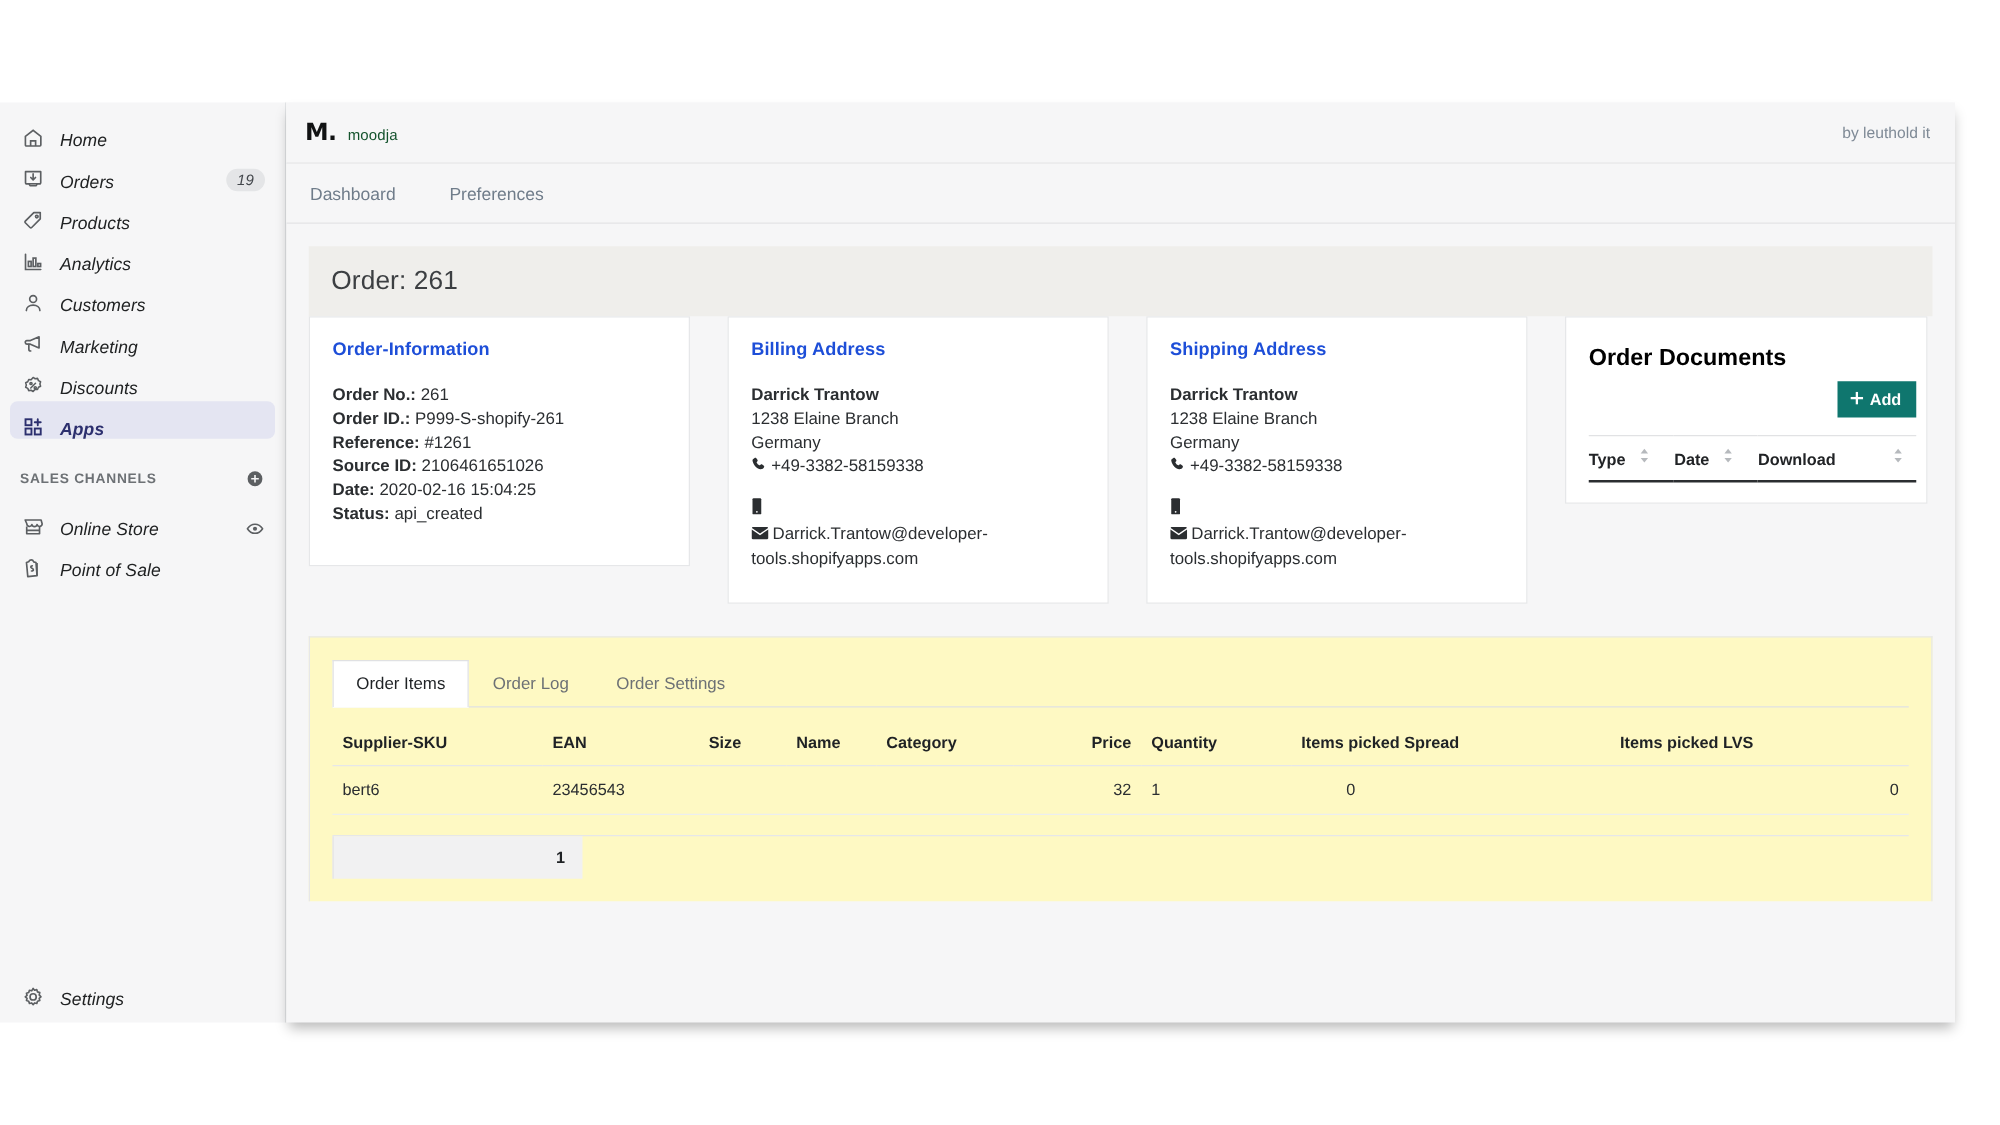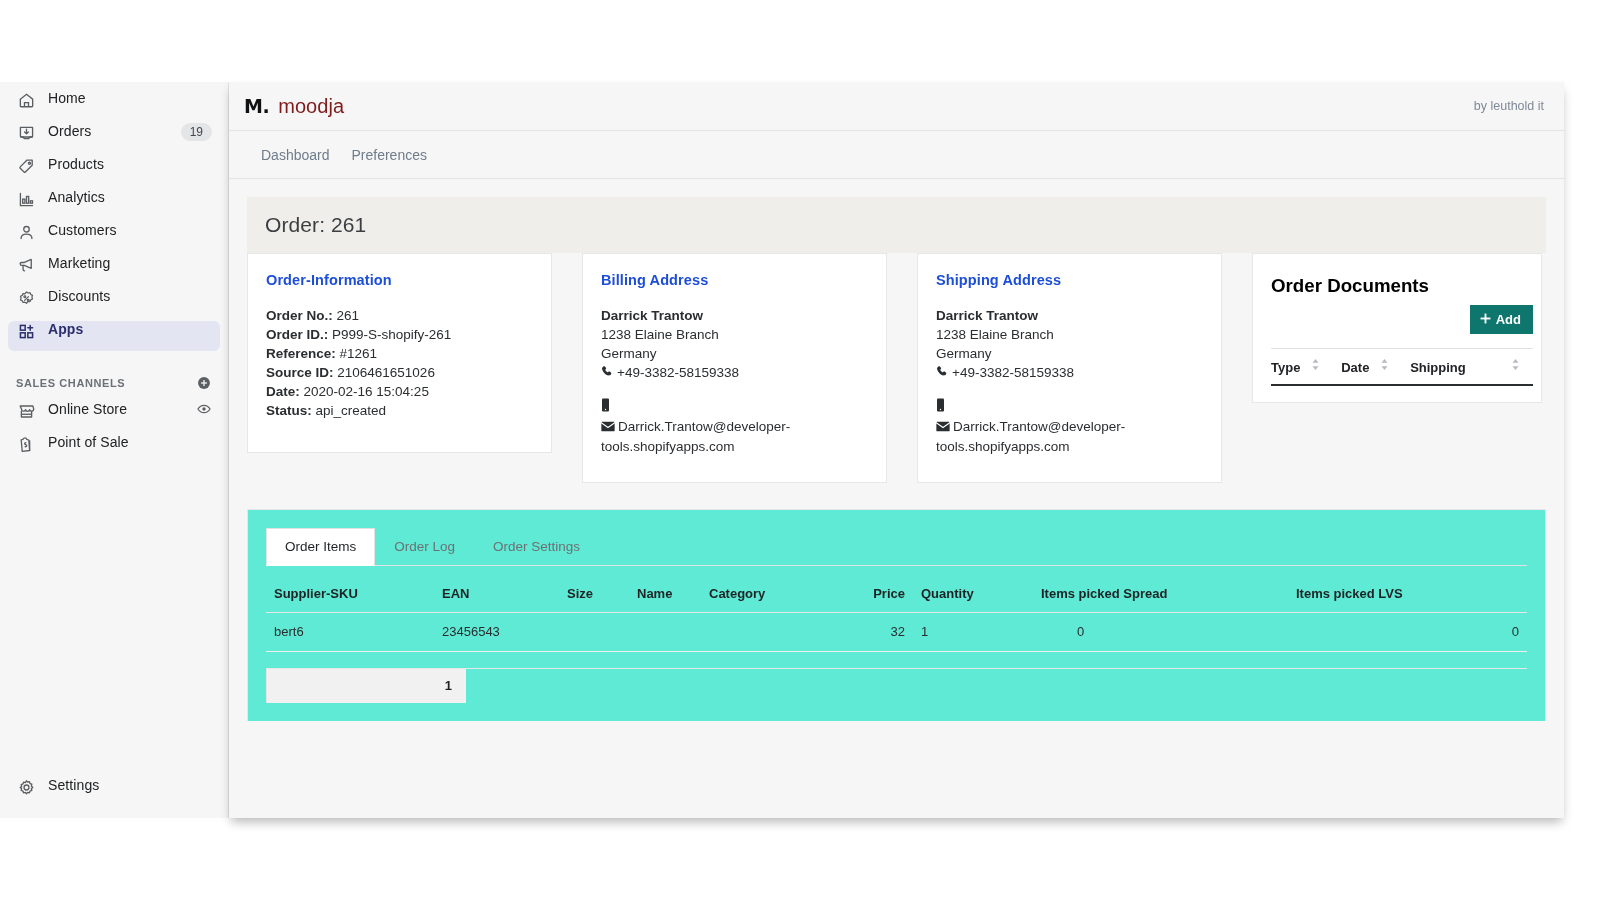--- a/index.html
+++ b/index.html
@@ -21,27 +21,28 @@
   #sidebar {
     position: absolute;
     left: 0; top: 82px;
     width: 229px; height: 736px;
     background: #f6f6f7;
     border-right: 1px solid #e1e3e5;
     padding-top: 8px;
   }
   .nav-item {
     display: flex;
-    align-items: flex-start;
+    align-items: flex-end;
     height: 30px;
     margin: 0 8px 3px 8px;
     padding: 0 8px;
     border-radius: 6px;
     cursor: pointer;
     position: relative;
+    font-style: italic;
   }
   .nav-item .ico {
     width: 20px; height: 20px;
     margin-right: 12px;
     flex: 0 0 20px;
     display: flex; align-items: center; justify-content: center;
     color: #5c5f62;
   }
   .nav-item .lbl {
     font-size: 14px;
@@ -107,37 +108,37 @@
     gap: 9px;
   }
   .brand-mark {
     font-size: 19px;
     font-weight: 700;
     color: #111213;
     letter-spacing: -.5px;
     font-family: "DejaVu Sans", sans-serif;
   }
   .brand-name {
-    font-size: 20px;
-    color: #7f1d1d;
+    font-size: 12px;
+    color: #14532d;
     letter-spacing: .1px;
   }
   .by-line {
     margin-left: auto;
     font-size: 12.5px;
     color: #7f8a96;
   }
   #app-tabs {
     height: 48px;
     background: #f6f6f7;
     border-bottom: 1px solid #e3e4e6;
     display: flex;
     align-items: center;
-    padding-left: 30px;
-    gap: 18px;
+    padding-left: 17px;
+    gap: 39px;
   }
   #app-tabs .ntab {
     font-size: 14px;
     color: #6f7c8a;
     cursor: pointer;
     padding: 4px 2px;
   }
 
   #page-body {
     padding: 18px 18px 0 18px;
@@ -236,21 +237,21 @@
     color: #212326;
     text-align: left;
     padding: 9px 0 9px 0;
     white-space: nowrap;
   }
   .sortico { display: inline-block; margin-left: 7px; margin-right: 14px; vertical-align: 1px; }
 
   
   #lower-panel {
     margin-top: 26px;
-    background: #5eead4;
+    background: #fef9c3;
     border: 1px solid #e6e7e9;
     border-bottom: none;
     padding: 18px 18px 0 18px;
     height: 212px;
   }
   #item-tabs {
     display: flex;
     border-bottom: 1px solid #e0e1e3;
   }
   #item-tabs .itab {
@@ -604,21 +605,21 @@
                 <th>
                   <span>Date</span>
                   <span class="sortico">
                     <svg width="9" height="13" viewBox="0 0 10 14" fill="#b6b9bd">
                       <path d="M5 .8 8.3 5H1.7z"></path>
                         <path d="M5 13.2 1.7 9h6.6z"></path>
                     </svg>
                   </span>
                 </th>
                 <th>
-                  <span>Shipping</span>
+                  <span>Download</span>
                   <span class="sortico" style="margin-left:42px;margin-right:0">
                     <svg width="9" height="13" viewBox="0 0 10 14" fill="#b6b9bd">
                       <path d="M5 .8 8.3 5H1.7z"></path>
                         <path d="M5 13.2 1.7 9h6.6z"></path>
                     </svg>
                   </span>
                 </th>
               </tr>
             </thead>
             <tbody></tbody>

